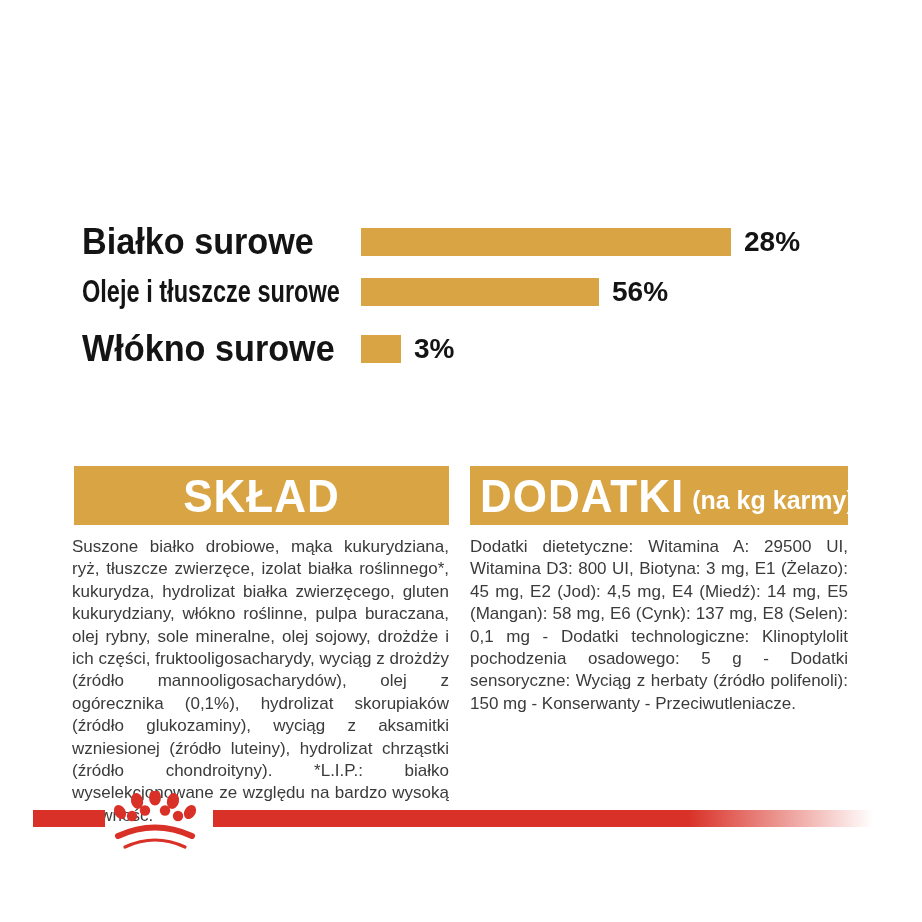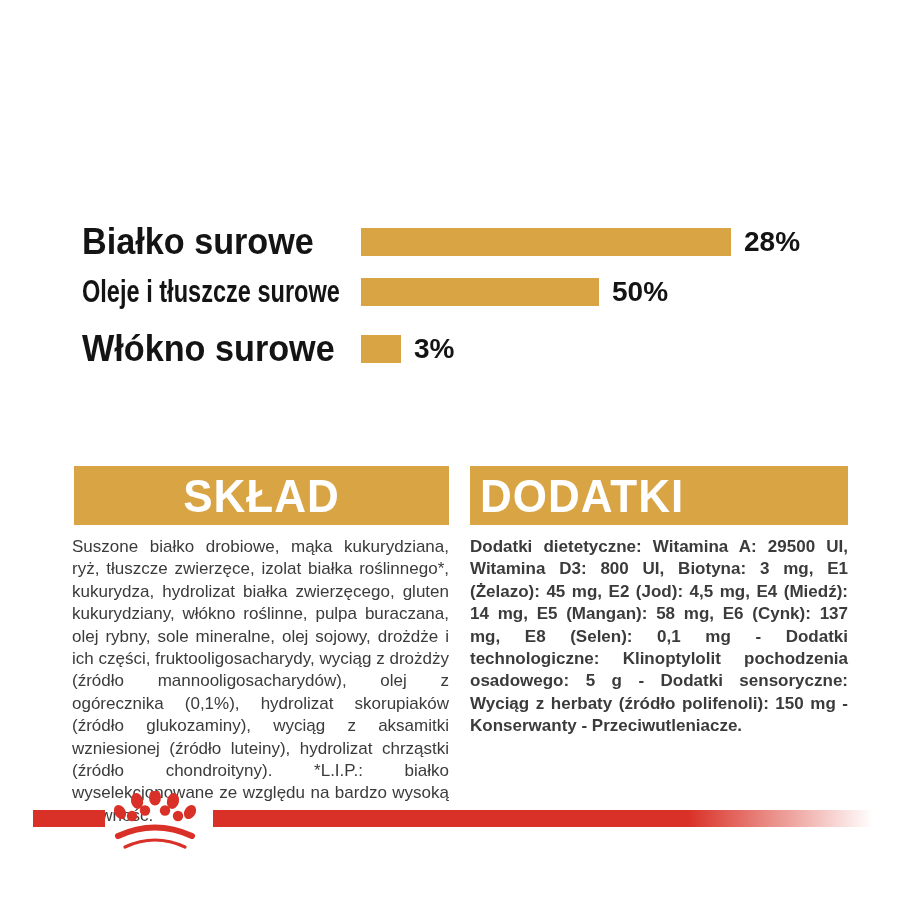--- a/index.html
+++ b/index.html
@@ -85,21 +85,21 @@
   }
   .col-body {
     position: absolute;
     top: 536px;
     font-size: 17px;
     line-height: 22.4px;
     color: #3b3b3b;
     text-align: justify;
   }
   .col-body.left { left: 72px; width: 377px; }
-  .col-body.right { left: 470px; width: 378px; font-weight: bold; }
+  .col-body.right { left: 470px; width: 378px; }
 
   
   .footer-bar-left {
     position: absolute;
     left: 33px; top: 810px;
     width: 72px; height: 17px;
     background: var(--red);
   }
   .footer-bar-right {
     position: absolute;
@@ -121,36 +121,37 @@
 
   <div>
     <div class="chart-row" style="top:226px">
       <span class="bar-label">Białko surowe</span>
       <div class="bar" style="width: 370px; background: rgb(217, 164, 67);"></div>
       <span class="bar-value" style="left: 672px;">28%</span>
     </div>
     <div class="chart-row" style="top:276px">
       <span class="bar-label condensed">Oleje i tłuszcze surowe</span>
       <div class="bar" style="width: 238px; background: rgb(217, 164, 67);"></div>
-      <span class="bar-value" style="left: 540px;">50%</span>
+      <span class="bar-value" style="left: 540px;">56%</span>
     </div>
     <div class="chart-row" style="top:333px">
       <span class="bar-label">Włókno surowe</span>
       <div class="bar" style="width: 40px; background: rgb(217, 164, 67);"></div>
       <span class="bar-value" style="left: 342px;">3%</span>
     </div>
   </div>
 
   <div class="col-header left">
     <span class="big">SKŁAD</span>
   </div>
   <div class="col-body left">Suszone białko drobiowe, mąka kukurydziana, ryż, tłuszcze zwierzęce, izolat białka roślinnego*, kukurydza, hydrolizat białka zwierzęcego, gluten kukurydziany, włókno roślinne, pulpa buraczana, olej rybny, sole mineralne, olej sojowy, drożdże i ich części, fruktooligosacharydy, wyciąg z drożdży (źródło mannooligosacharydów), olej z ogórecznika (0,1%), hydrolizat skorupiaków (źródło glukozaminy), wyciąg z aksamitki wzniesionej (źródło luteiny), hydrolizat chrząstki (źródło chondroityny). *L.I.P.: białko wyselekcjonowane ze względu na bardzo wysoką strawność.</div>
 
   <div class="col-header right">
     <span class="big">DODATKI</span>
+    <span class="small">(na kg karmy)</span>
   </div>
   <div class="col-body right">Dodatki dietetyczne: Witamina A: 29500 UI, Witamina D3: 800 UI, Biotyna: 3 mg, E1 (Żelazo): 45 mg, E2 (Jod): 4,5 mg, E4 (Miedź): 14 mg, E5 (Mangan): 58 mg, E6 (Cynk): 137 mg, E8 (Selen): 0,1 mg - Dodatki technologiczne: Klinoptylolit pochodzenia osadowego: 5 g - Dodatki sensoryczne: Wyciąg z herbaty (źródło polifenoli): 150 mg - Konserwanty - Przeciwutleniacze.</div>
 
   <div class="footer-bar-left"></div>
   <svg class="crown" viewBox="0 0 86 62" xmlns="http://www.w3.org/2000/svg">
     <g class="crown-fill" fill="#D93127">
       <ellipse cx="8" cy="21" rx="5.5" ry="7.5" transform="rotate(-30 8 21)"></ellipse>
       <ellipse cx="25" cy="10" rx="6" ry="8" transform="rotate(-14 25 10)"></ellipse>
       <ellipse cx="43" cy="6.5" rx="6" ry="8"></ellipse>
       <ellipse cx="61" cy="10" rx="6" ry="8" transform="rotate(14 61 10)"></ellipse>

